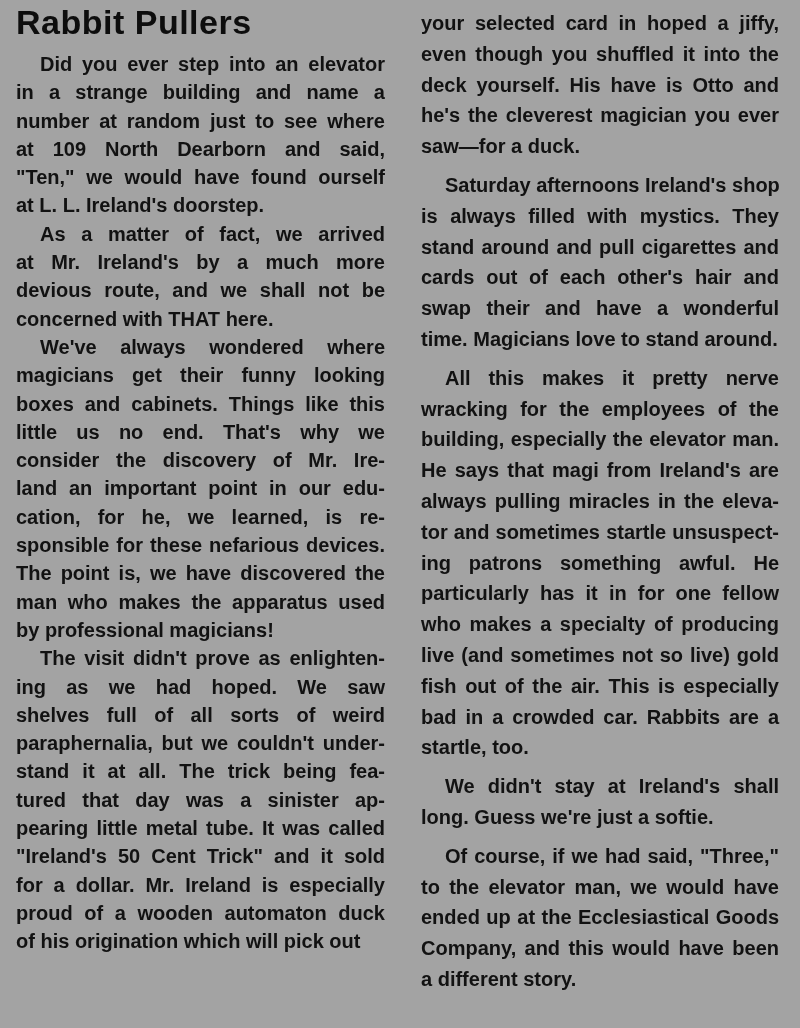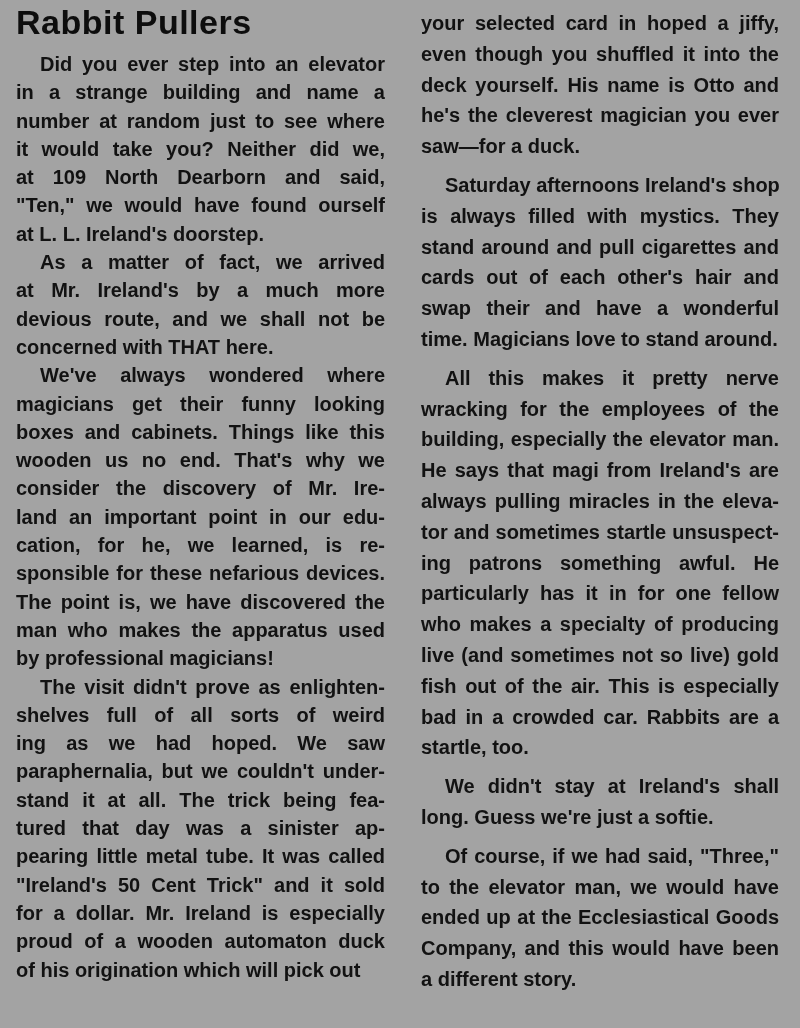--- a/index.html
+++ b/index.html
@@ -71,65 +71,64 @@
 <body>
 
 <div class="page">
   <div class="column column-left">
     <h1 class="article-title">Rabbit Pullers</h1>
     <div class="paragraphs">
         <div class="paragraph">
           <div class="line indent">Did you ever step into an elevator</div>
           <div class="line">in a strange building and name a</div>
           <div class="line">number at random just to see where</div>
-          <div class="line">it would take you? Neither did we,</div>
           <div class="line">at 109 North Dearborn and said,</div>
           <div class="line">"Ten," we would have found ourself</div>
           <div class="line last">at L. L. Ireland's doorstep.</div>
         </div>
         <div class="paragraph">
           <div class="line indent">As a matter of fact, we arrived</div>
           <div class="line">at Mr. Ireland's by a much more</div>
           <div class="line">devious route, and we shall not be</div>
           <div class="line last">concerned with THAT here.</div>
         </div>
         <div class="paragraph">
           <div class="line indent">We've always wondered where</div>
           <div class="line">magicians get their funny looking</div>
           <div class="line">boxes and cabinets. Things like this</div>
-          <div class="line">wooden us no end. That's why we</div>
+          <div class="line">little us no end. That's why we</div>
           <div class="line">consider the discovery of Mr. Ire-</div>
           <div class="line">land an important point in our edu-</div>
           <div class="line">cation, for he, we learned, is re-</div>
           <div class="line">sponsible for these nefarious devices.</div>
           <div class="line">The point is, we have discovered the</div>
           <div class="line">man who makes the apparatus used</div>
           <div class="line last">by professional magicians!</div>
         </div>
         <div class="paragraph">
           <div class="line indent">The visit didn't prove as enlighten-</div>
+          <div class="line">ing as we had hoped. We saw</div>
           <div class="line">shelves full of all sorts of weird</div>
-          <div class="line">ing as we had hoped. We saw</div>
           <div class="line">paraphernalia, but we couldn't under-</div>
           <div class="line">stand it at all. The trick being fea-</div>
           <div class="line">tured that day was a sinister ap-</div>
           <div class="line">pearing little metal tube. It was called</div>
           <div class="line">"Ireland's 50 Cent Trick" and it sold</div>
           <div class="line">for a dollar. Mr. Ireland is especially</div>
           <div class="line">proud of a wooden automaton duck</div>
           <div class="line last">of his origination which will pick out</div>
         </div>
       </div>
   </div>
   <div class="column column-right">
     <div class="paragraphs">
         <div class="paragraph">
           <div class="line">your selected card in hoped a jiffy,</div>
           <div class="line">even though you shuffled it into the</div>
-          <div class="line">deck yourself. His name is Otto and</div>
+          <div class="line">deck yourself. His have is Otto and</div>
           <div class="line">he's the cleverest magician you ever</div>
           <div class="line last">saw—for a duck.</div>
         </div>
         <div class="paragraph">
           <div class="line indent">Saturday afternoons Ireland's shop</div>
           <div class="line">is always filled with mystics. They</div>
           <div class="line">stand around and pull cigarettes and</div>
           <div class="line">cards out of each other's hair and</div>
           <div class="line">swap their and have a wonderful</div>
           <div class="line last">time. Magicians love to stand around.</div>

